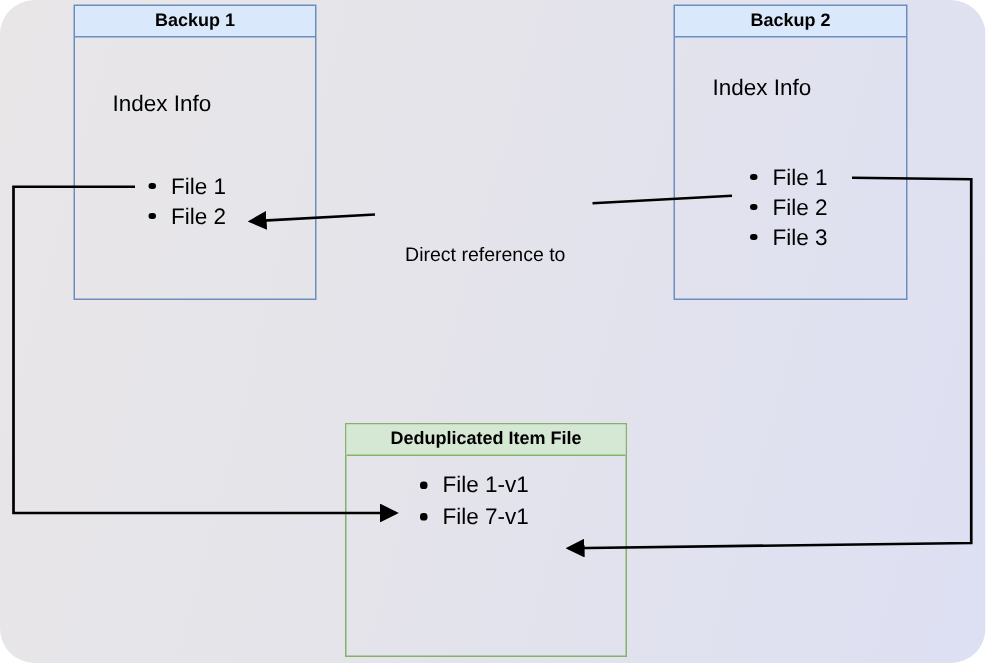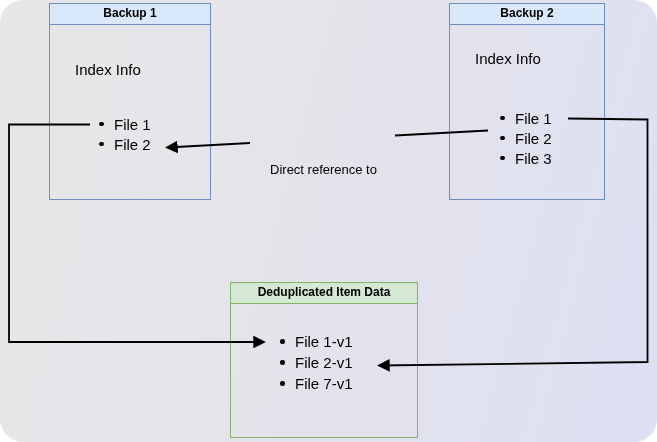--- a/index.html
+++ b/index.html
@@ -115,30 +115,26 @@
       <span class="dot"></span>
       <span>File 2</span>
     </div>
     <div class="li">
       <span class="dot"></span>
       <span>File 3</span>
     </div>
   </div>
 
   <div class="box green" style="left:230px; top:282px; width:188px; height:156px;">
-    <div class="box-header">Deduplicated Item Data</div>
+    <div class="box-header">Deduplicated Item File</div>
   </div>
-  <div class="list wide" style="left:280px; top:331px;">
+  <div class="list wide" style="left:280px; top:313px;">
     <div class="li">
       <span class="dot"></span>
       <span>File 1-v1</span>
-    </div>
-    <div class="li">
-      <span class="dot"></span>
-      <span>File 2-v1</span>
     </div>
     <div class="li">
       <span class="dot"></span>
       <span>File 7-v1</span>
     </div>
   </div>
 
   <svg class="wires" viewBox="0 0 657 442" xmlns="http://www.w3.org/2000/svg">
     <defs>
       <marker id="arr" viewBox="0 0 10 10" refX="8.5" refY="5" markerWidth="7" markerHeight="7" orient="auto-start-reverse">

